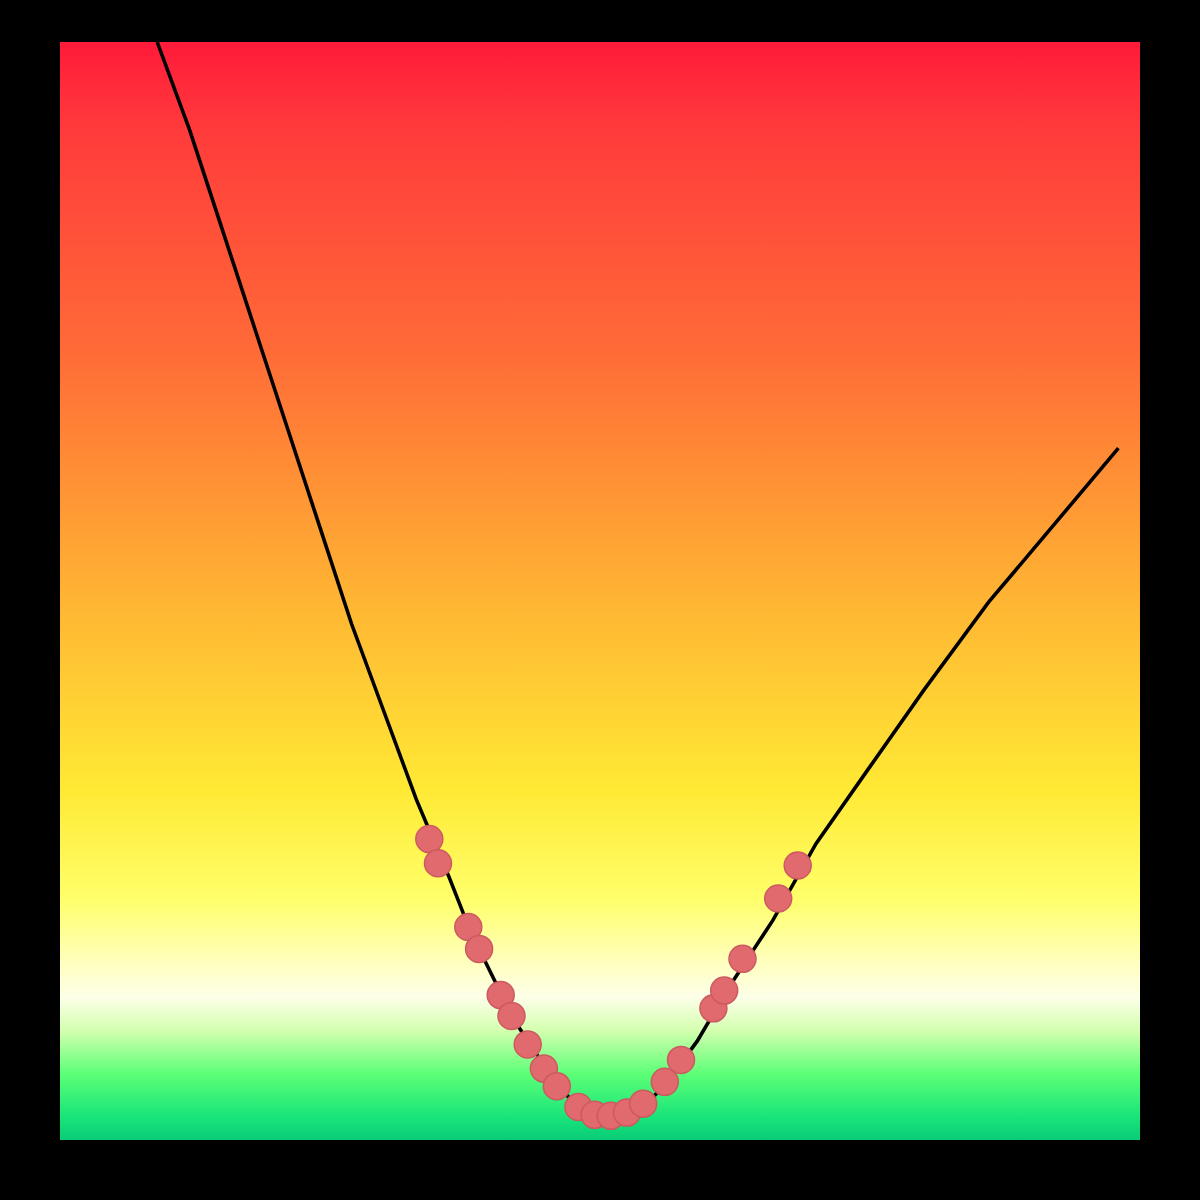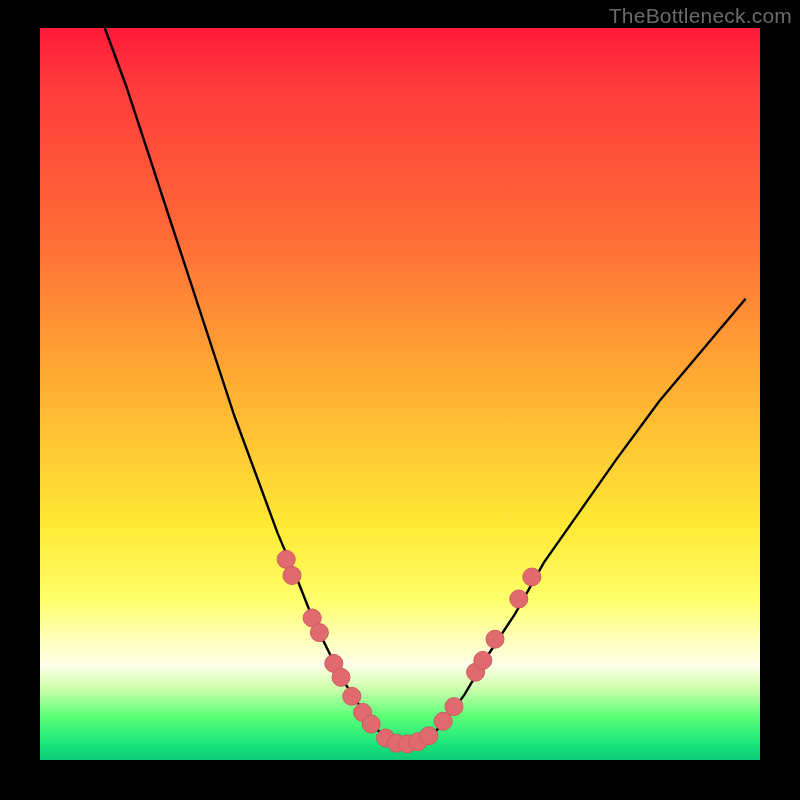--- a/index.html
+++ b/index.html
@@ -62,21 +62,20 @@
   .dot {
     fill: #e06a6e;
     stroke: #cc5a60;
     stroke-width: 1;
   }
 </style>
 </head>
 <body>
 
 <div class="frame">
-  <div class="watermark">TheBottleneck.com</div>
   <div class="plot-area">
     <svg class="curve" viewBox="0 0 720 732">
       <path id="main-curve" fill="none" stroke="#000" stroke-width="2.4" d="M64.8 0.0 L86.4 58.6 L108.0 124.4 L129.6 190.3 L151.2 256.2 L172.8 322.1 L194.4 388.0 L216.0 446.5 L237.6 505.1 L259.2 556.3 L273.6 592.9 L288.0 622.2 L302.4 651.5 L316.8 673.4 L331.2 695.4 L345.6 710.0 L360.0 717.4 L374.4 717.4 L388.8 710.0 L403.2 695.4 L424.8 666.1 L446.4 629.5 L475.2 585.6 L504.0 534.4 L540.0 483.1 L576.0 431.9 L619.2 373.3 L662.4 322.1 L705.6 270.8"></path>
       <g id="marker-dots">
           <circle class="dot" r="9" cx="246.2" cy="531.4"></circle>
           <circle class="dot" r="9" cx="252.0" cy="547.5"></circle>
           <circle class="dot" r="9" cx="272.2" cy="590.0"></circle>
           <circle class="dot" r="9" cx="279.4" cy="604.6"></circle>
           <circle class="dot" r="9" cx="293.8" cy="635.4"></circle>
           <circle class="dot" r="9" cx="301.0" cy="649.3"></circle>

